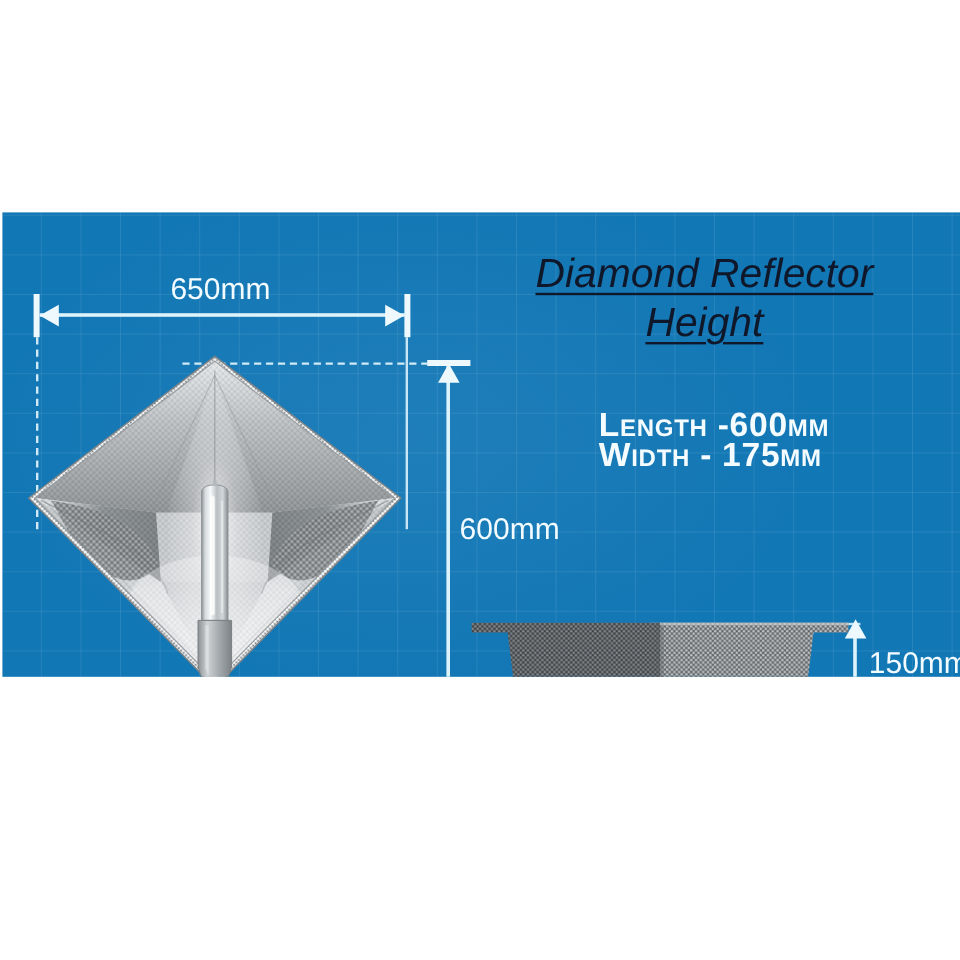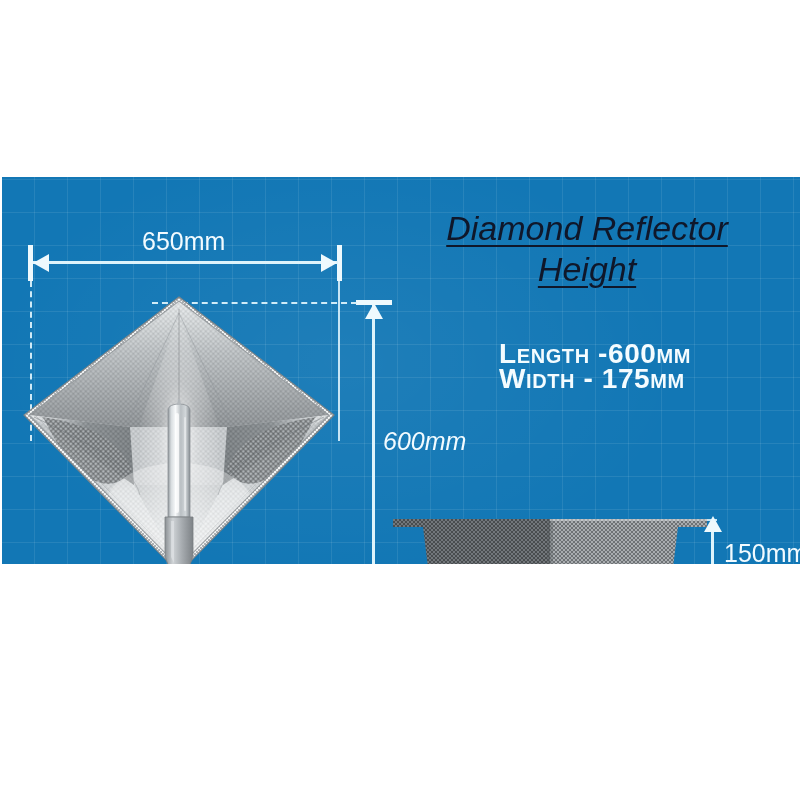--- a/index.html
+++ b/index.html
@@ -231,21 +231,21 @@
     <div class="tick-h" style="left:354px; top:406px; width:36px;"></div>
 
     <div class="dim-line-v" style="left:370px; top:128px; height:280px;"></div>
 
     <div class="arrow arrow-up" style="left:363px; top:126px;"></div>
     <div class="arrow arrow-down" style="left:363px; top:395px;"></div>
 
     <div class="ext-dashed-h" style="left:150px; top:125px; width:205px;"></div>
     <div class="ext-dashed-h" style="left:180px; top:410px; width:175px;"></div>
 
-    <div class="dim-label" style="left:381px; top:252px;font-style:italic;">600mm</div>
+    <div class="dim-label" style="left:381px; top:252px;">600mm</div>
 
     <div class="dim-line-v" style="left:709px; top:344px; height:64px;"></div>
     <div class="arrow arrow-up" style="left:702px; top:339px;"></div>
     <div class="arrow arrow-down" style="left:702px; top:396px;"></div>
     <div class="ext-solid-h" style="left:540px; top:342px; width:175px;"></div>
     <div class="ext-solid-h" style="left:540px; top:410px; width:175px;"></div>
     <div class="dim-label" style="left:722px; top:364px;">150mm</div>
 
     <div id="title-block" style="top:31px;">
       <span class="title-line">Diamond Reflector</span>

